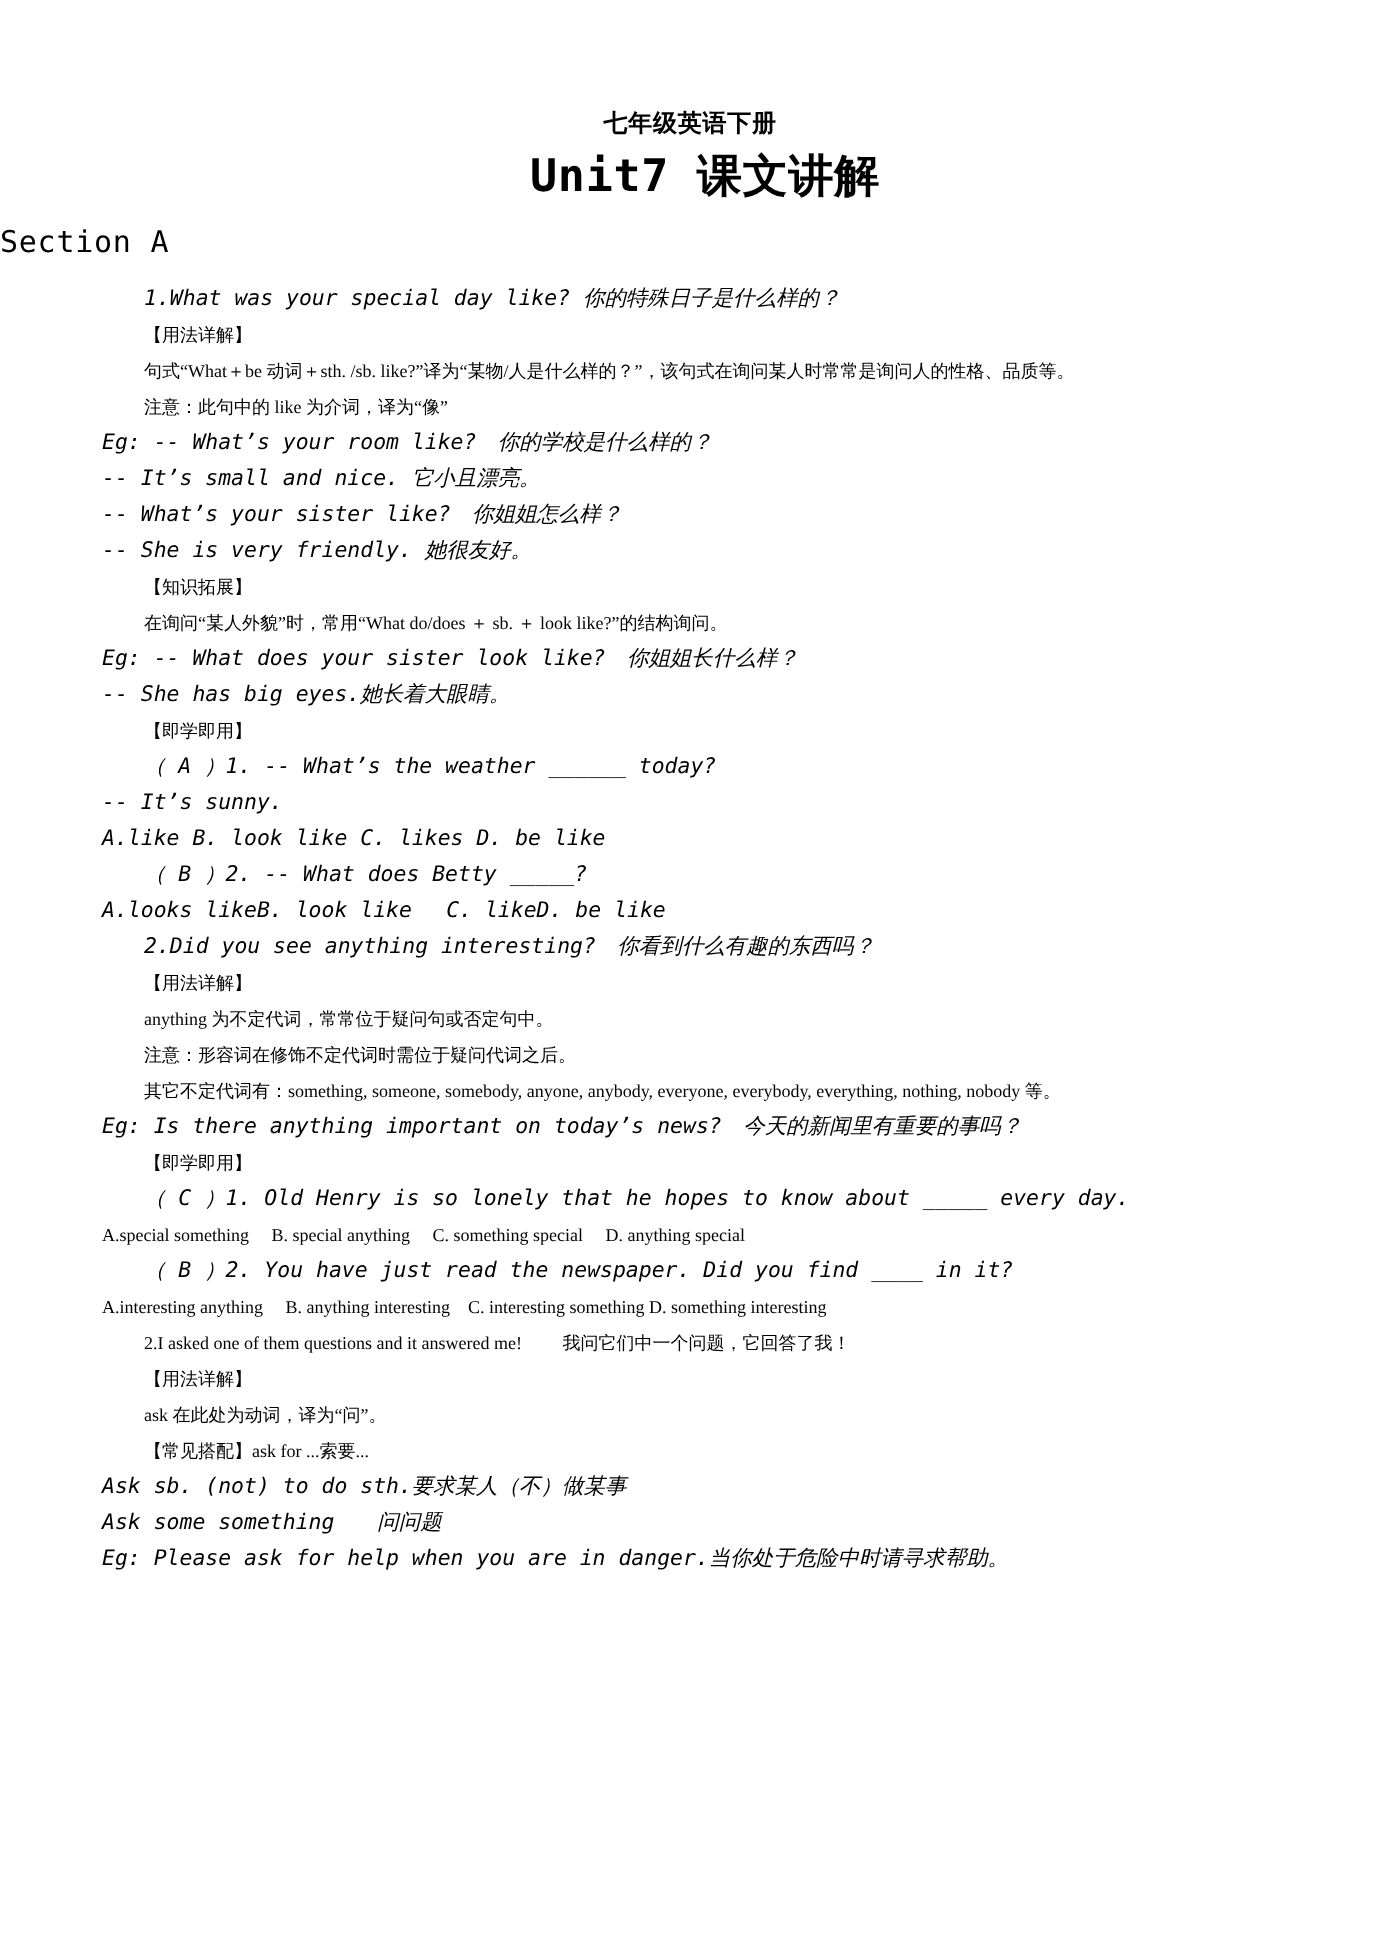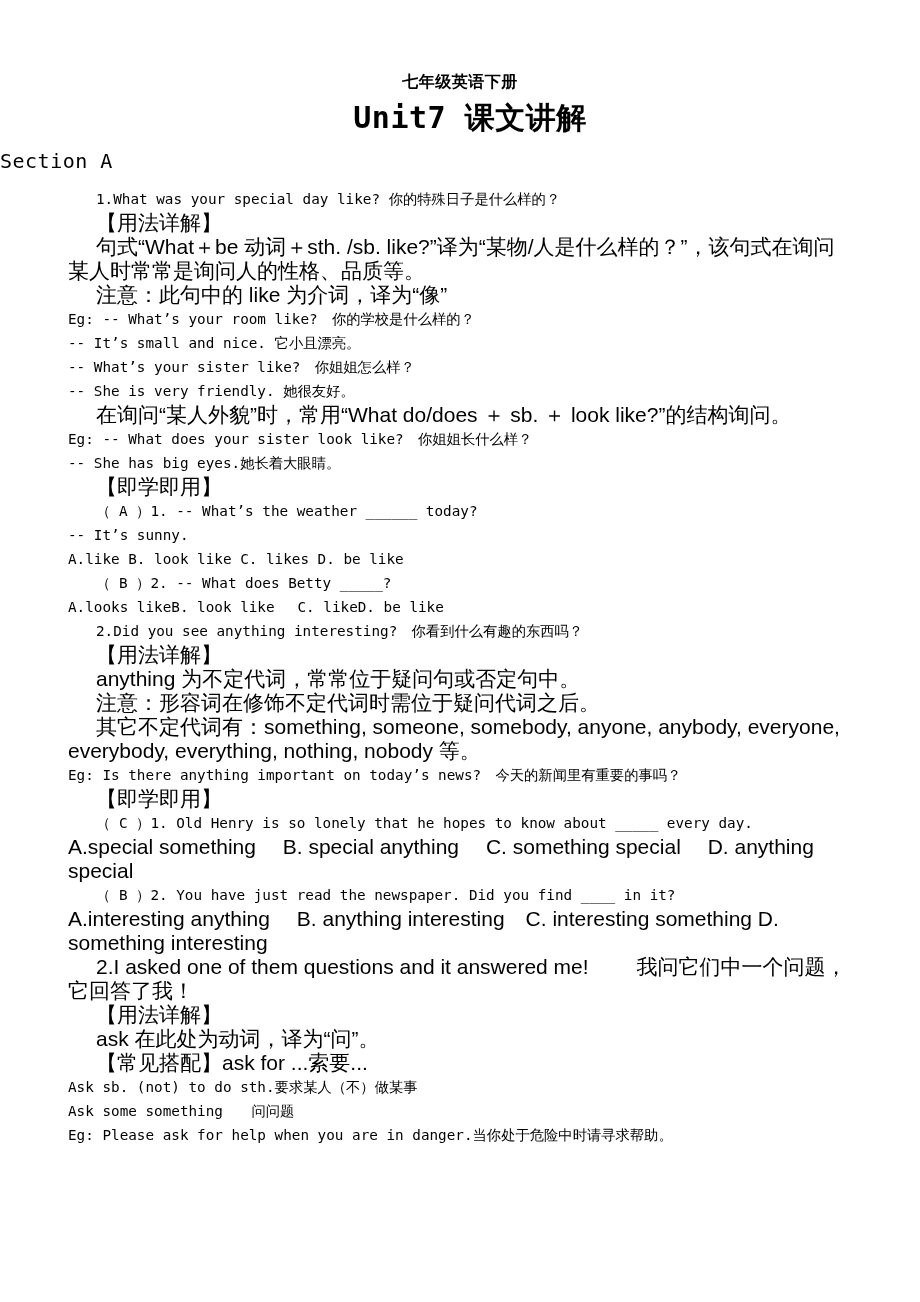--- a/index.html
+++ b/index.html
@@ -65,24 +65,25 @@
     word-break: break-word;
   }
   p.indent {
     text-indent: 28px;
   }
   
   p.mono {
     font-family: "DejaVu Sans Mono", "Liberation Mono", monospace;
     font-size: 14.3px;
     letter-spacing: 0px;
+    font-style: italic;
   }
   p.serif {
-    font-family: Liberation Sans, sans-serif;
-    font-size: 21px;
+    font-family: Liberation Serif, serif;
+    font-size: 12px;
   }
 </style>
 </head>
 <body>
 
 <div class="page">
 
   <div class="title-block">
     <h1 class="doc-title">七年级英语下册</h1>
     <h2 class="doc-subtitle">Unit7 课文讲解</h2>
@@ -91,20 +92,21 @@
 
   <div class="body-block" id="body-block">
       <p class="line mono indent">1.What was your special day like? 你的特殊日子是什么样的？</p>
       <p class="line serif indent">【用法详解】</p>
       <p class="line serif indent">句式“What＋be 动词＋sth. /sb. like?”译为“某物/人是什么样的？”，该句式在询问某人时常常是询问人的性格、品质等。</p>
       <p class="line serif indent">注意：此句中的 like 为介词，译为“像”</p>
       <p class="line mono">Eg: -- What’s your room like?　你的学校是什么样的？</p>
       <p class="line mono">-- It’s small and nice. 它小且漂亮。</p>
       <p class="line mono">-- What’s your sister like?　你姐姐怎么样？</p>
       <p class="line mono">-- She is very friendly. 她很友好。</p>
+      <p class="line serif indent">【知识拓展】</p>
       <p class="line serif indent">在询问“某人外貌”时，常用“What do/does ＋ sb. ＋ look like?”的结构询问。</p>
       <p class="line mono">Eg: -- What does your sister look like?　你姐姐长什么样？</p>
       <p class="line mono">-- She has big eyes.她长着大眼睛。</p>
       <p class="line serif indent">【即学即用】</p>
       <p class="line mono indent">（ A ）1. -- What’s the weather ______ today?</p>
       <p class="line mono">-- It’s sunny.</p>
       <p class="line mono">A.like B. look like C. likes D. be like</p>
       <p class="line mono indent">（ B ）2. -- What does Betty _____?</p>
       <p class="line mono">A.looks likeB. look like　 C. likeD. be like</p>
       <p class="line mono indent">2.Did you see anything interesting?　你看到什么有趣的东西吗？</p>

